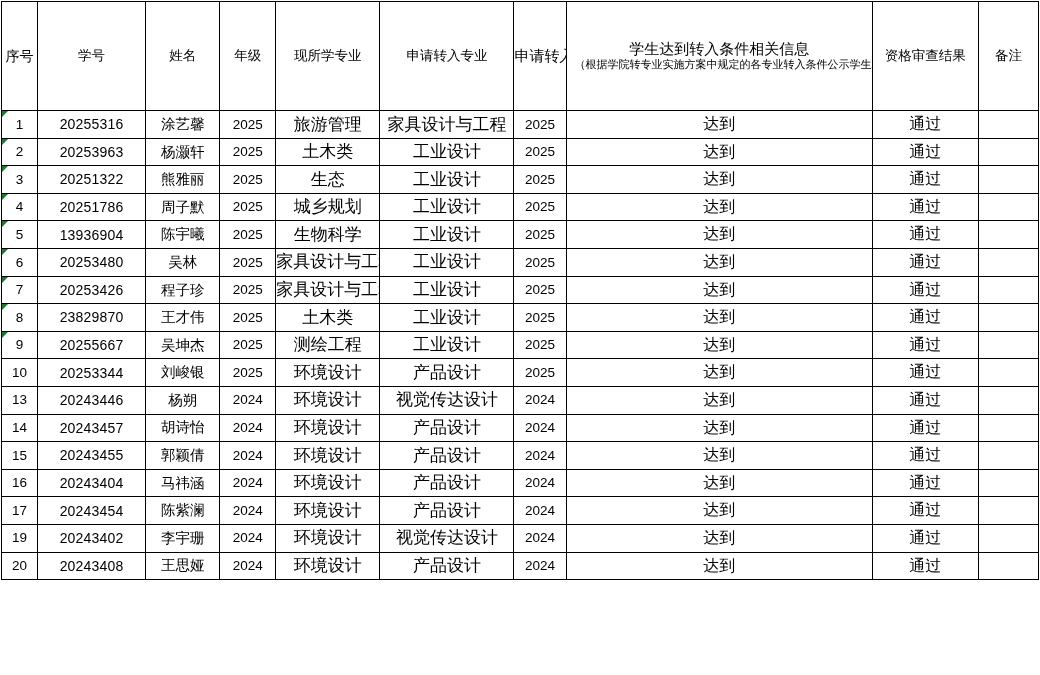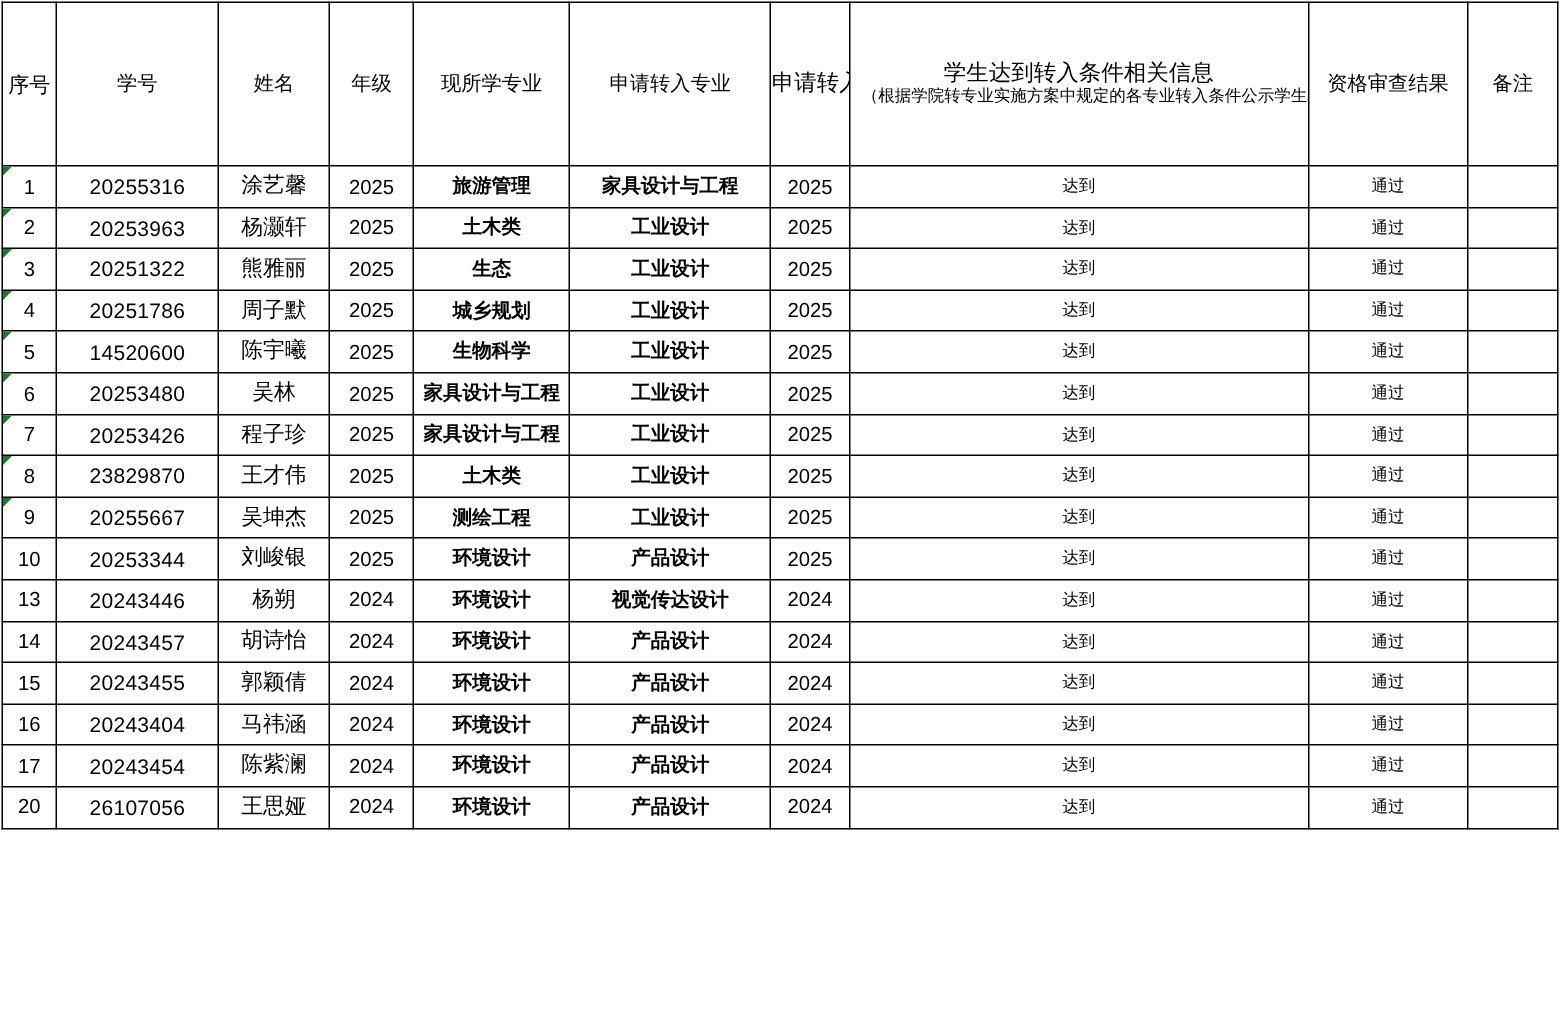--- a/index.html
+++ b/index.html
@@ -74,23 +74,23 @@
     margin-top: 1px;
   }
   tbody td {
     height: 26.6px;
     font-size: 14px;
   }
   tbody td.cell-seq { font-size: 13.5px; }
   tbody td.cell-sid { font-size: 14px; letter-spacing: 0.2px; }
   tbody td.cell-name { font-size: 14.5px; text-align: center; }
   tbody td.cell-cur,
-  tbody td.cell-apply { font-size: 13px; font-weight: bold; }
+  tbody td.cell-apply { font-size: 17px; }
   tbody td.cell-info,
-  tbody td.cell-result { font-size: 11px; }
+  tbody td.cell-result { font-size: 16px; }
 
   
   td.marker { position: relative; }
   td.marker::before {
     content: "";
     position: absolute;
     top: 0;
     left: 0;
     border-top: 6px solid #1a7a2f;
     border-right: 6px solid transparent;
@@ -174,21 +174,21 @@
           <td class="cell-grade">2025</td>
           <td class="cell-cur">城乡规划</td>
           <td class="cell-apply">工业设计</td>
           <td class="cell-ayear">2025</td>
           <td class="cell-info">达到</td>
           <td class="cell-result">通过</td>
           <td class="cell-remark"></td>
         </tr>
         <tr>
           <td class="cell-seq marker">5</td>
-          <td class="cell-sid">14520600</td>
+          <td class="cell-sid">13936904</td>
           <td class="cell-name">陈宇曦</td>
           <td class="cell-grade">2025</td>
           <td class="cell-cur">生物科学</td>
           <td class="cell-apply">工业设计</td>
           <td class="cell-ayear">2025</td>
           <td class="cell-info">达到</td>
           <td class="cell-result">通过</td>
           <td class="cell-remark"></td>
         </tr>
         <tr>
@@ -305,22 +305,34 @@
           <td class="cell-name">陈紫澜</td>
           <td class="cell-grade">2024</td>
           <td class="cell-cur">环境设计</td>
           <td class="cell-apply">产品设计</td>
           <td class="cell-ayear">2024</td>
           <td class="cell-info">达到</td>
           <td class="cell-result">通过</td>
           <td class="cell-remark"></td>
         </tr>
         <tr>
+          <td class="cell-seq">19</td>
+          <td class="cell-sid">20243402</td>
+          <td class="cell-name">李宇珊</td>
+          <td class="cell-grade">2024</td>
+          <td class="cell-cur">环境设计</td>
+          <td class="cell-apply">视觉传达设计</td>
+          <td class="cell-ayear">2024</td>
+          <td class="cell-info">达到</td>
+          <td class="cell-result">通过</td>
+          <td class="cell-remark"></td>
+        </tr>
+        <tr>
           <td class="cell-seq">20</td>
-          <td class="cell-sid">26107056</td>
+          <td class="cell-sid">20243408</td>
           <td class="cell-name">王思娅</td>
           <td class="cell-grade">2024</td>
           <td class="cell-cur">环境设计</td>
           <td class="cell-apply">产品设计</td>
           <td class="cell-ayear">2024</td>
           <td class="cell-info">达到</td>
           <td class="cell-result">通过</td>
           <td class="cell-remark"></td>
         </tr>
       </tbody>

